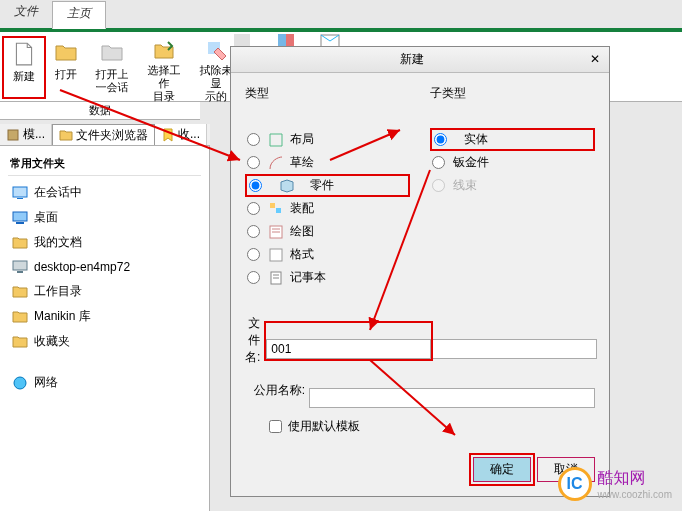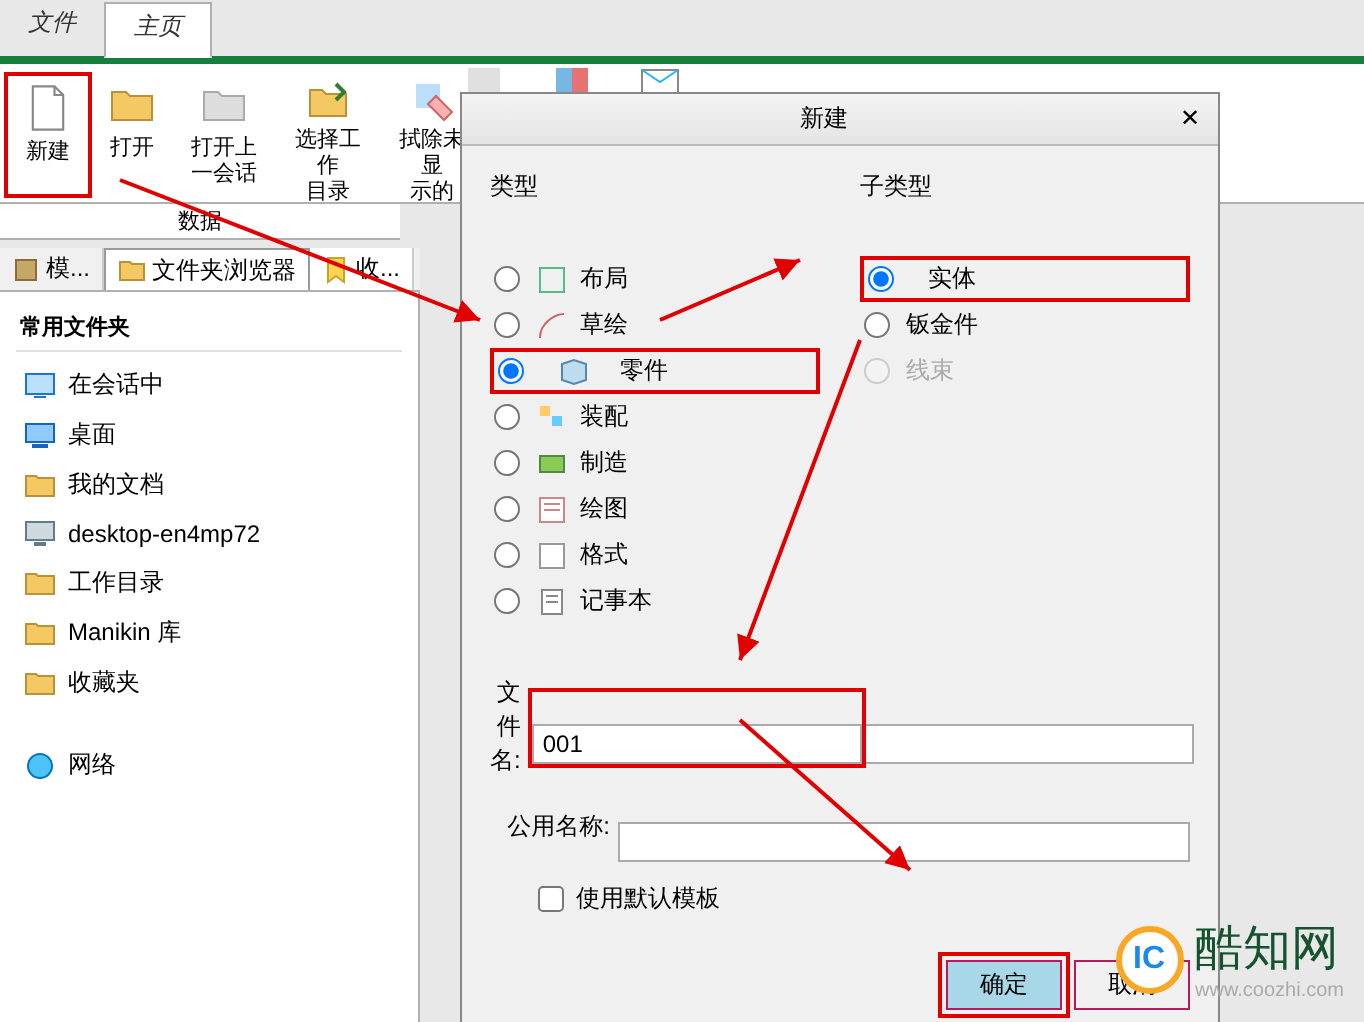--- a/index.html
+++ b/index.html
@@ -61,21 +61,21 @@
   .dlg-btn.highlight { outline: 2px solid #e00000; outline-offset: 2px; }
 
   
   .arrow { position: absolute; pointer-events: none; }
   .arrow-line { stroke: #e00000; stroke-width: 2; fill: none; }
   .arrow-head { fill: #e00000; }
 
   
   .watermark { position: absolute; right: 10px; bottom: 10px; display: flex; align-items: center; gap: 6px; color: #555; }
   .watermark-logo { width: 34px; height: 34px; border-radius: 50%; border: 3px solid #f9a825; display: flex; align-items: center; justify-content: center; font-weight: bold; color: #1e88e5; font-size: 16px; background: #fff; }
-  .watermark-text { font-size: 24px; color: #14532d; font-family: Liberation Mono, monospace; }
+  .watermark-text { font-size: 16px; color: #a21caf; font-family: Liberation Mono, monospace; }
   .watermark-sub { font-size: 10px; color: #aaa; }
 </style>
 </head>
 <body>
 
 <div class="menu-tabs">
   <div class="menu-tab">文件</div>
   <div class="menu-tab active">主页</div>
 </div>
 
@@ -256,27 +256,20 @@
               <input type="radio" name="type" style="">
               <svg class="type-icon" viewBox="0 0 16 16">
                 <rect x="2" y="2" width="5" height="5" fill="#fc6"></rect>
                 <rect x="8" y="7" width="5" height="5" fill="#6cf"></rect>
               </svg>
               <span class="type-label">装配</span>
             </div>
             <div class="type-row">
               <input type="radio" name="type" style="">
               <svg class="type-icon" viewBox="0 0 16 16">
-                <rect x="2" y="4" width="12" height="8" fill="#8c5" stroke="#584"></rect>
-              </svg>
-              <span class="type-label">制造</span>
-            </div>
-            <div class="type-row">
-              <input type="radio" name="type" style="">
-              <svg class="type-icon" viewBox="0 0 16 16">
                 <rect x="2" y="2" width="12" height="12" fill="#fff" stroke="#c88"></rect>
                 <path d="M4 5h8M4 8h8" stroke="#c88"></path>
               </svg>
               <span class="type-label">绘图</span>
             </div>
             <div class="type-row">
               <input type="radio" name="type" style="">
               <svg class="type-icon" viewBox="0 0 16 16">
                 <rect x="2" y="2" width="12" height="12" fill="#fff" stroke="#999"></rect>
               </svg>

